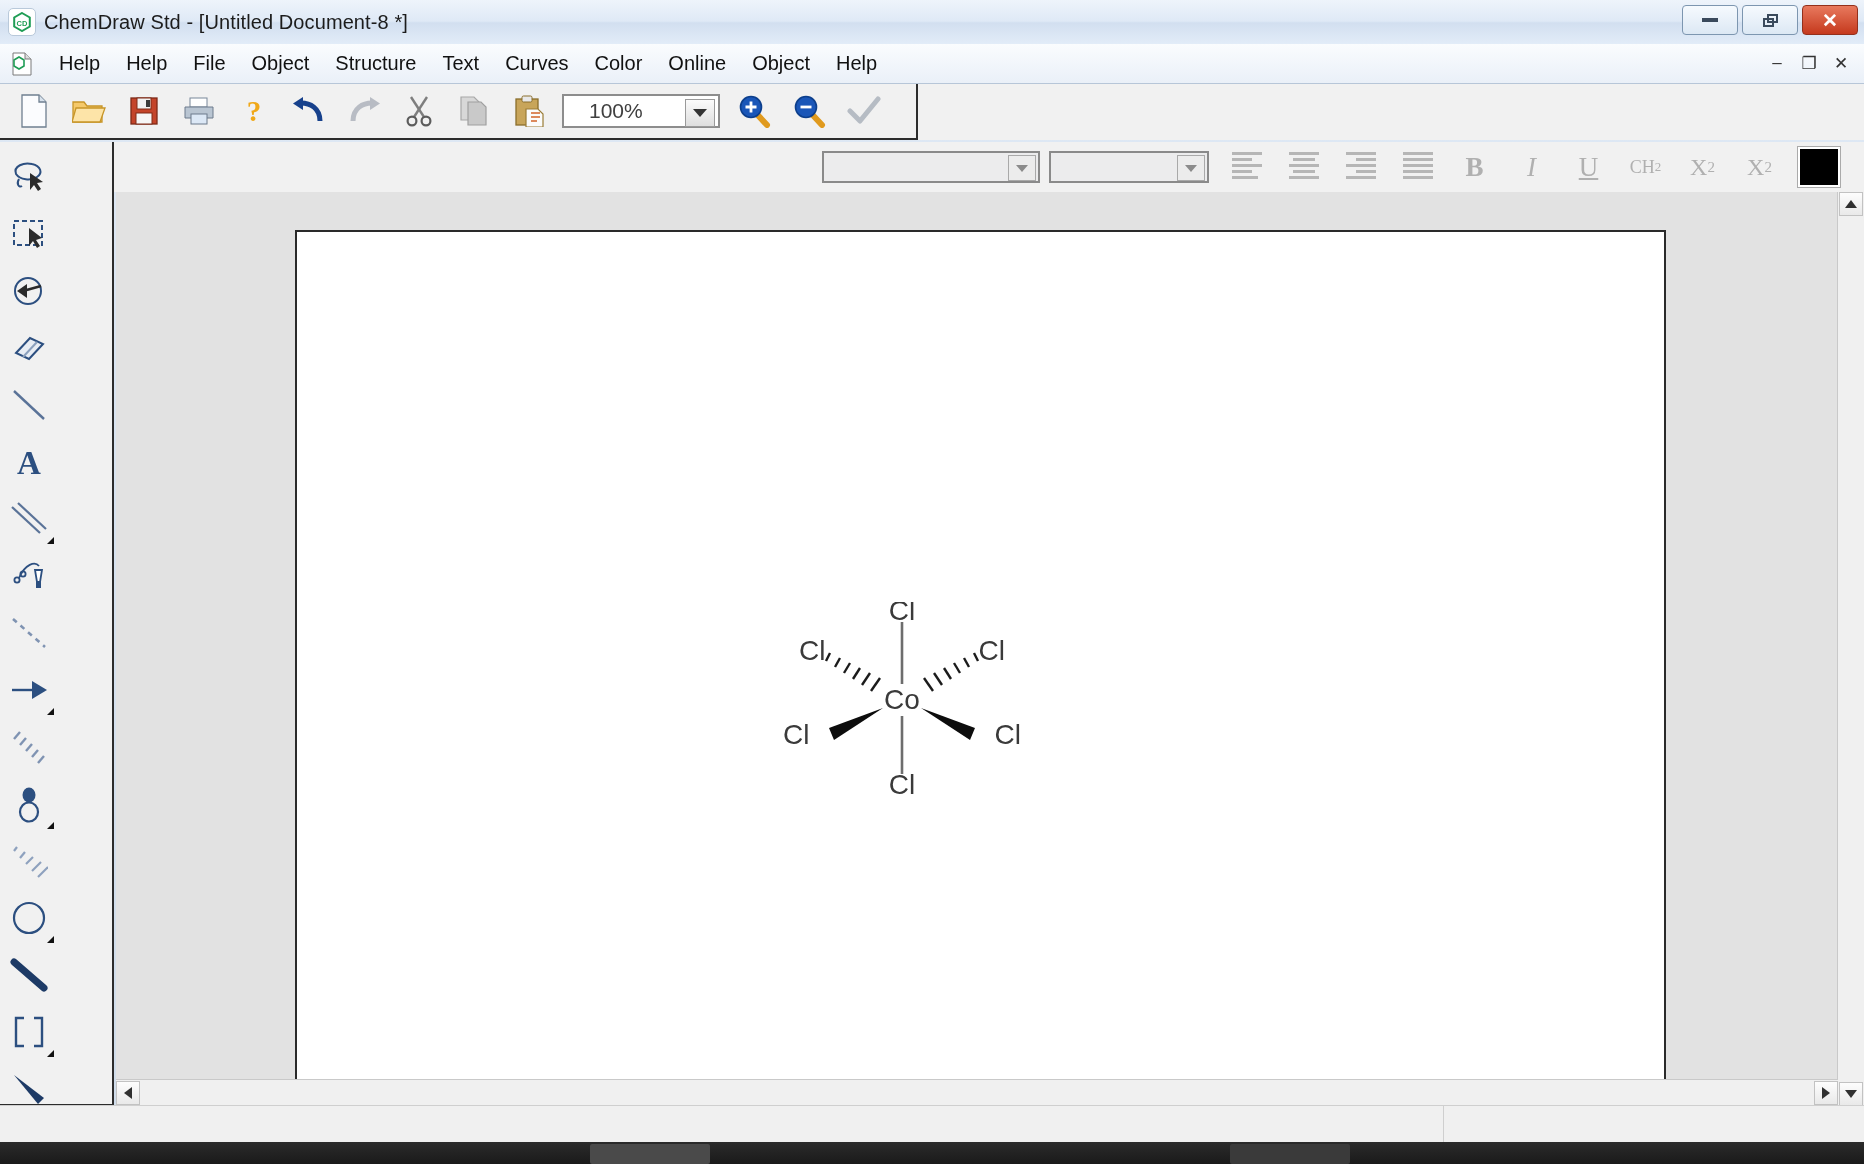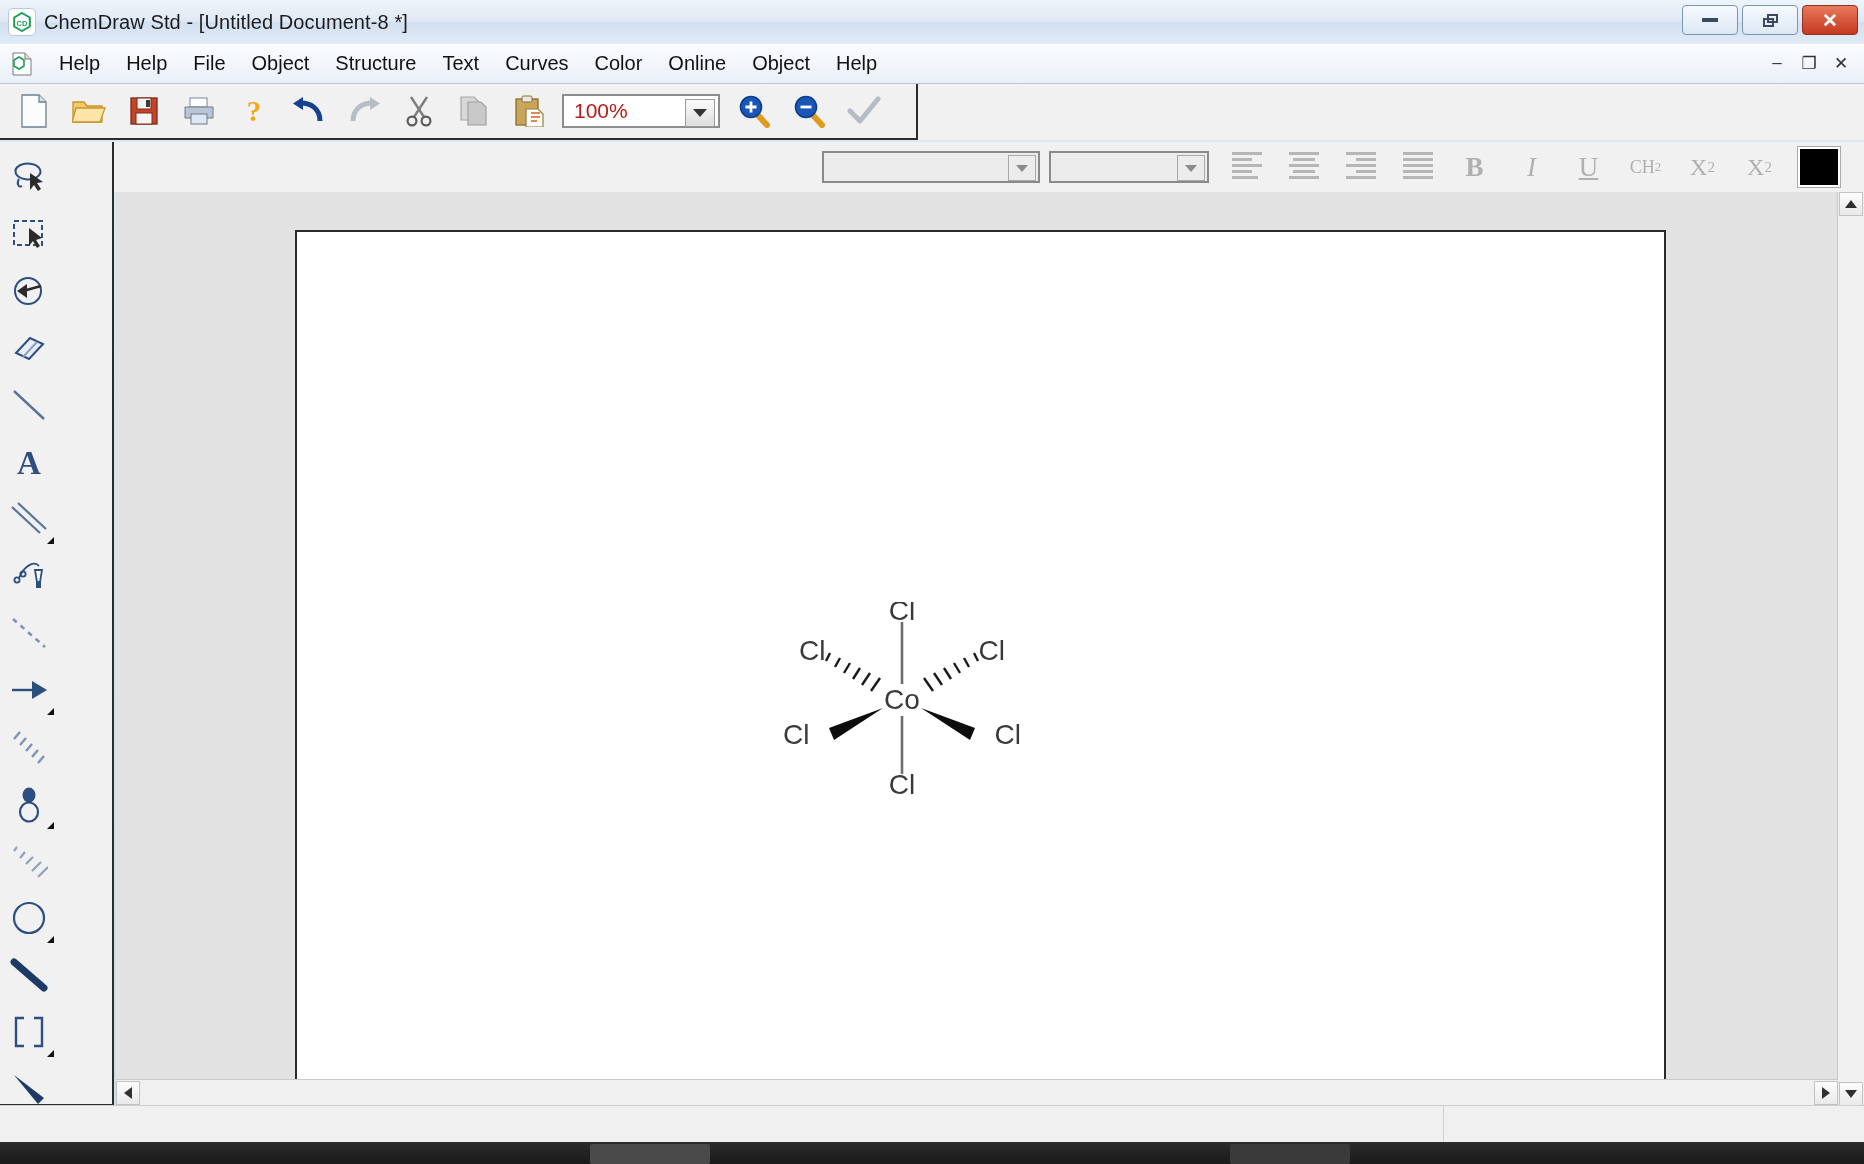--- a/index.html
+++ b/index.html
@@ -48,21 +48,21 @@
   
   .maintb{position:absolute;left:0;top:84px;width:918px;height:56px;
      background:#f1f1f1;border-right:2px solid #2c2c2c;
      border-bottom:2px solid #2c2c2c;display:flex;align-items:center;
      padding-left:6px;box-sizing:border-box;}
   .tbtn{width:53px;height:50px;display:flex;align-items:center;
      justify-content:center;border:1px solid transparent;}
   .zoomsel{width:158px;height:34px;margin:0 6px;background:#fff;
      border:2px solid #8d8d8d;box-sizing:border-box;display:flex;
      align-items:center;position:relative;}
-  .zoomsel .zv{font-size:21px;color:#b91c1c;padding-left:10px;}
+  .zoomsel .zv{font-size:21px;color:#404040;padding-left:25px;}
   .zoomsel .zarrow{position:absolute;right:3px;top:3px;width:28px;height:26px;
      background:linear-gradient(#fbfbfb,#dedede);border:1px solid #9a9a9a;
      display:flex;align-items:center;justify-content:center;}
   .caret-d{width:0;height:0;border-left:7px solid transparent;
      border-right:7px solid transparent;border-top:8px solid #333;}
   .tb-rest{position:absolute;left:918px;top:84px;right:0;height:56px;
      background:#f1f1f1;}
 
   
   .texttb{position:absolute;left:114px;top:142px;right:0;height:50px;

